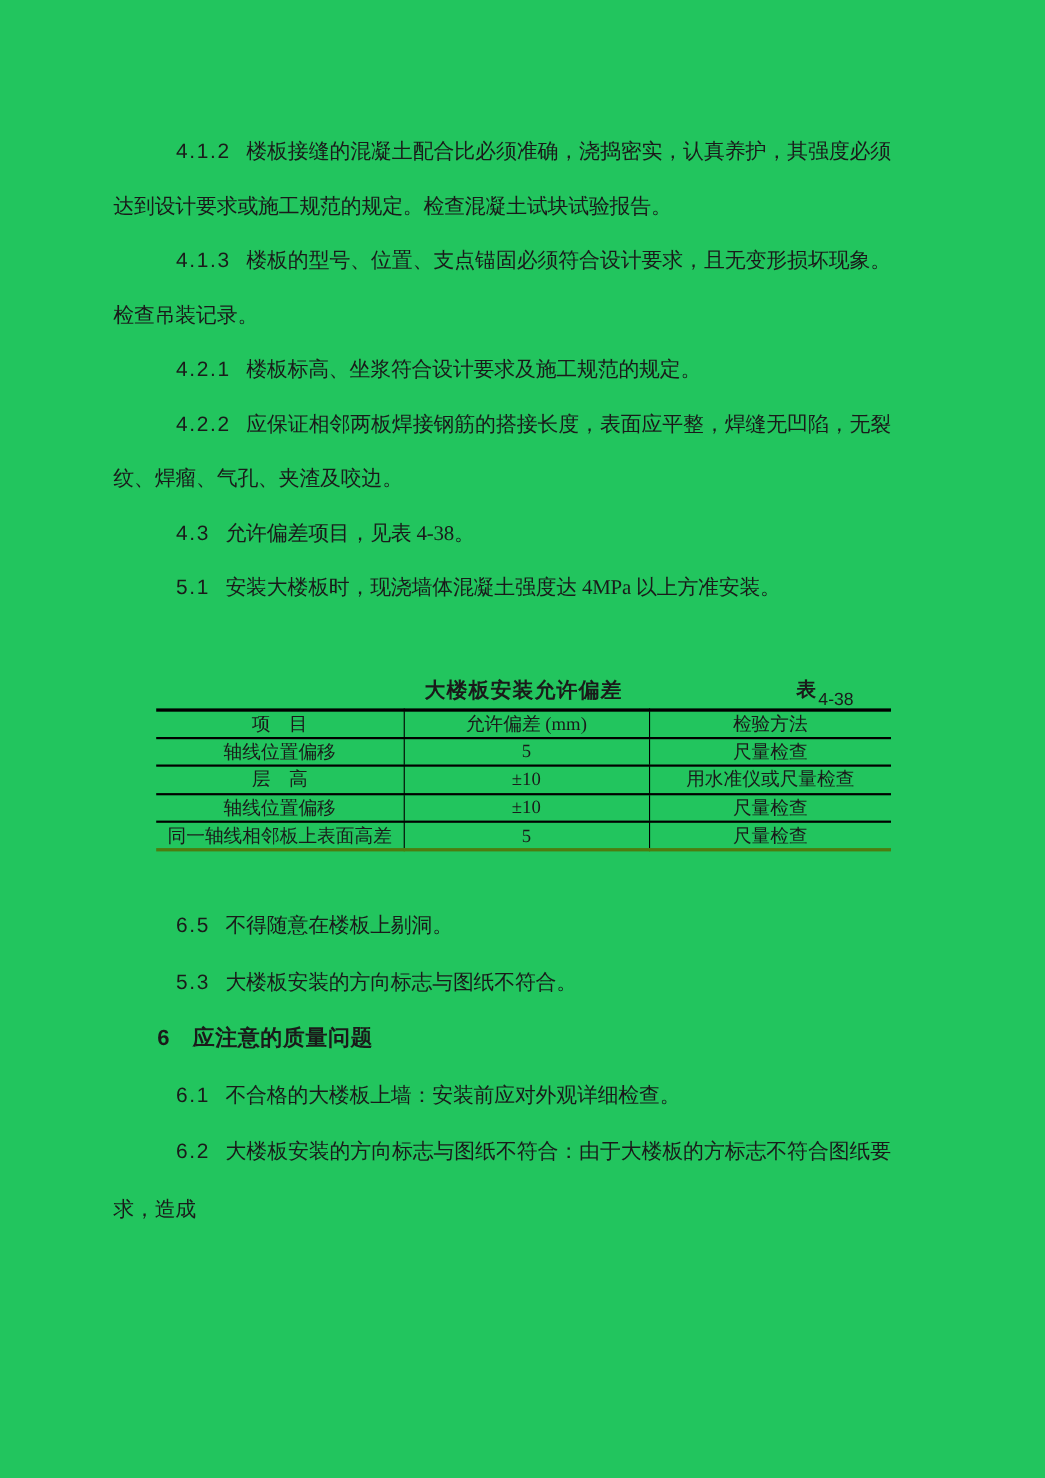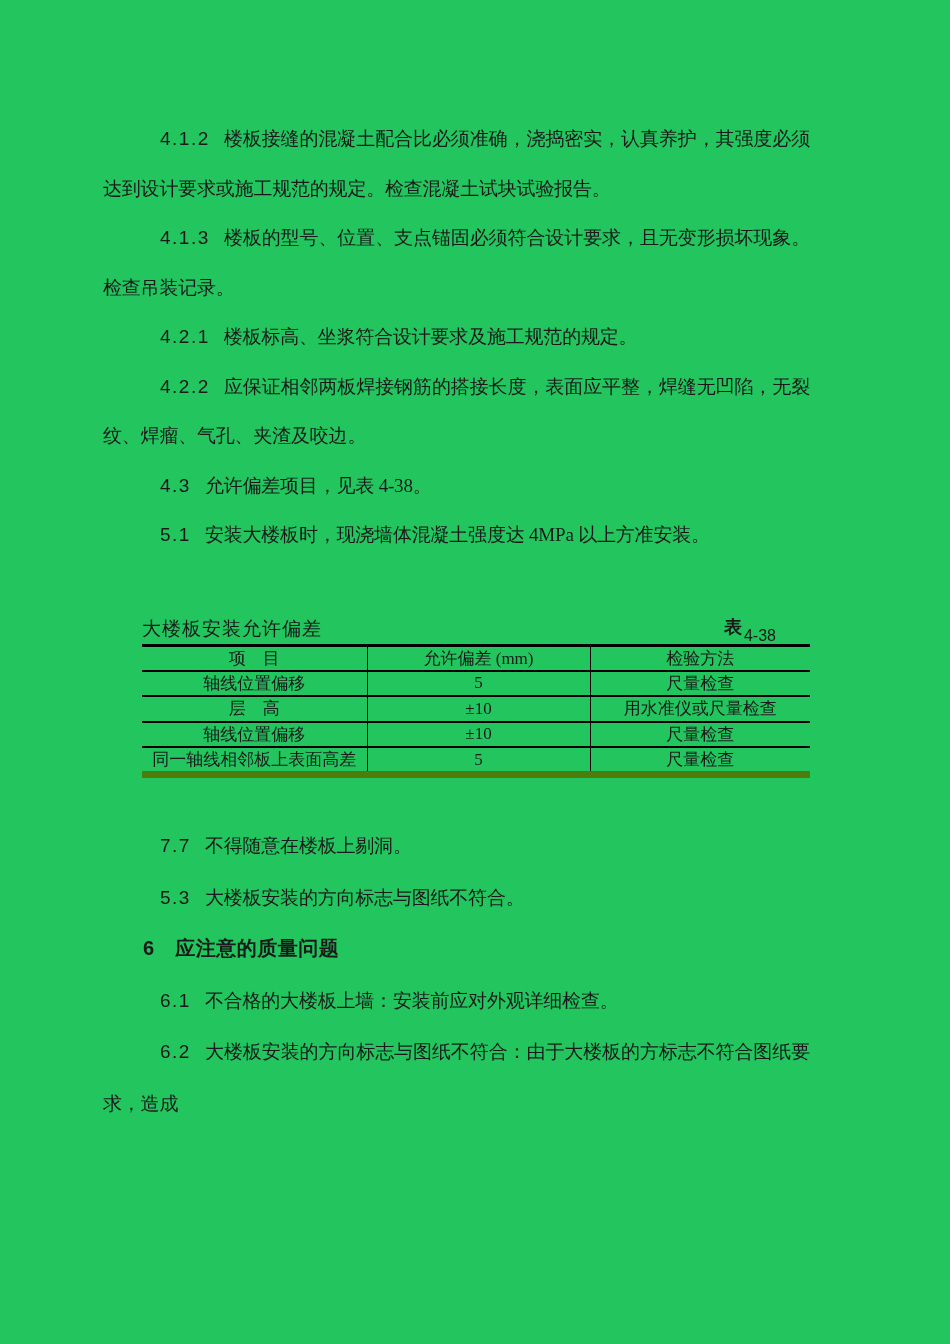--- a/index.html
+++ b/index.html
@@ -48,22 +48,23 @@
   .tbl-caption {
     position: relative;
     margin-left: 39px;
     margin-top: 54px;
     width: 668px;
     height: 30px;
     line-height: 30px;
   }
   .tbl-caption .title {
     display: block;
+    text-align: center;
     font-family: "Liberation Sans", "DejaVu Sans", sans-serif;
-    font-weight: normal;
+    font-weight: bold;
     font-size: 19px;
     letter-spacing: 1px;
   }
   .tbl-label {
     position: absolute;
     right: 34px;
     top: -2px;
     white-space: nowrap;
   }
   .tbl-label .prefix {
@@ -79,21 +80,21 @@
     margin-left: 2px;
   }
 
   
   table.dev {
     margin-left: 39px;
     width: 668px;
     border-collapse: collapse;
     table-layout: fixed;
     border-top: 3px solid #000;
-    border-bottom: 7px solid #4d7c0f;
+    border-bottom: 3px solid #4d7c0f;
   }
   table.dev tr { border-bottom: 2px solid #000; }
   table.dev tr:last-child { border-bottom: none; }
   table.dev th, table.dev td {
     border-left: 1px solid #000;
     font-weight: normal;
     text-align: center;
     vertical-align: middle;
     height: 25.5px;
     font-size: 17px;
@@ -159,21 +160,21 @@
       </tr>
       <tr>
         <td>同一轴线相邻板上表面高差</td>
         <td>5</td>
         <td>尺量检查</td>
       </tr>
     </tbody>
       </table>
 
     <div class="after-table">
-      <p class="para p52"><span class="num">7.7</span><span>不得随意在楼板上剔洞。</span></p>
+      <p class="para p52"><span class="num">6.5</span><span>不得随意在楼板上剔洞。</span></p>
 
       <p class="para"><span class="num">5.3</span><span>大楼板安装的方向标志与图纸不符合。</span></p>
 
       <p class="heading"><span class="num">6</span><span>应注意的质量问题</span></p>
 
       <p class="para"><span class="num">6.1</span><span>不合格的大楼板上墙：安装前应对外观详细检查。</span></p>
 
       <p class="para"><span class="num">6.2</span><span>大楼板安装的方向标志与图纸不符合：由于大楼板的方标志不符合图纸要求，造成</span></p>
     </div>
 

